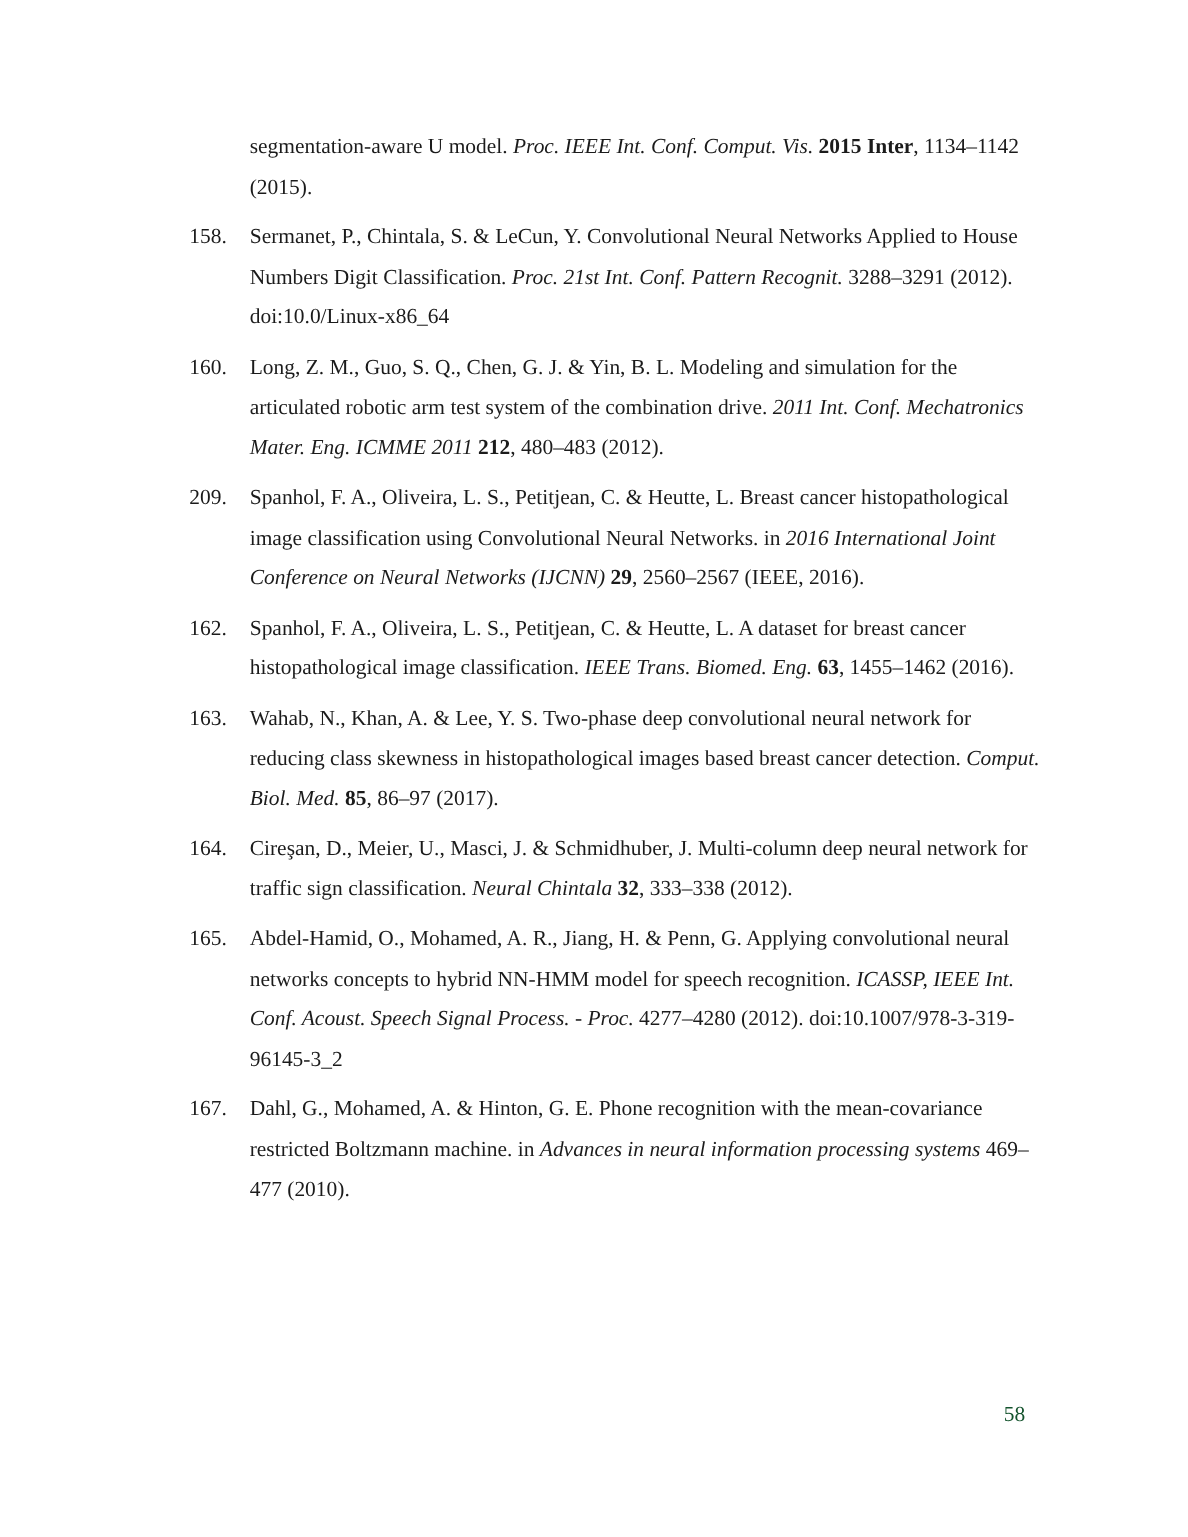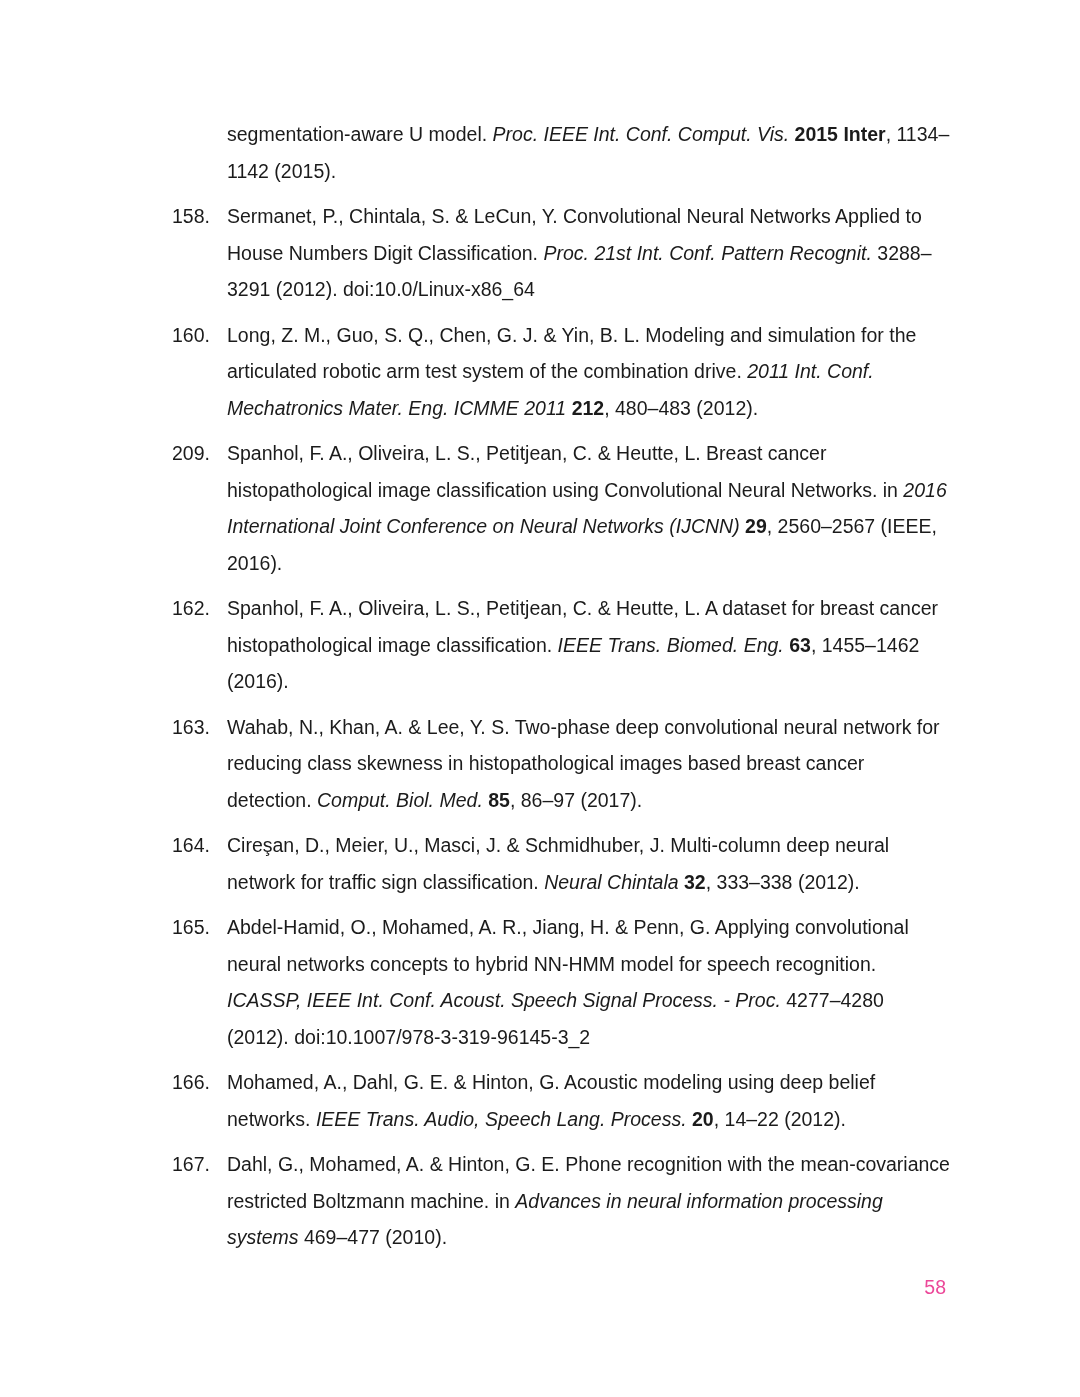--- a/index.html
+++ b/index.html
@@ -6,21 +6,21 @@
     margin: 0;
     padding: 0;
     background: #ffffff;
   }
   .page {
     position: relative;
     width: 1080px;
     height: 1397px;
     background: #ffffff;
     color: #1b1b1b;
-    font-family: Liberation Sans, sans-serif;
+    font-family: Liberation Serif, serif;
     font-size: 19.5px;
     line-height: 36.5px;
     box-sizing: border-box;
     padding: 116px 76px 0 130px;
     overflow: hidden;
   }
   .ref-list {
     width: 820px;
   }
   .ref {
@@ -34,24 +34,24 @@
     margin-left: 42px;
   }
   .ref-text {
     flex: 1 1 auto;
     text-align: left;
   }
   .ref-text .it { font-style: italic; }
   .ref-text .bd { font-weight: bold; }
   .page-number {
     position: absolute;
-    right: 134px;
+    right: 148px;
     bottom: 92px;
     font-size: 19.5px;
-    color: #ec4899;
+    color: #14532d;
   }
 </style>
 </head>
 <body>
 
 <div class="page">
   <div class="ref-list">
       <div class="ref">
         <div class="ref-num"></div>
         <div class="ref-text"><span>segmentation-aware U model. </span><span class="it">Proc. IEEE Int. Conf. Comput. Vis.</span><span> </span><span class="bd">2015 Inter</span><span>, 1134–1142 (2015).</span></div>
@@ -78,22 +78,18 @@
       </div>
       <div class="ref">
         <div class="ref-num">164.</div>
         <div class="ref-text"><span>Cireşan, D., Meier, U., Masci, J. &amp; Schmidhuber, J. Multi-column deep neural network for traffic sign classification. </span><span class="it">Neural Chintala</span><span> </span><span class="bd">32</span><span>, 333–338 (2012).</span></div>
       </div>
       <div class="ref">
         <div class="ref-num">165.</div>
         <div class="ref-text"><span>Abdel-Hamid, O., Mohamed, A. R., Jiang, H. &amp; Penn, G. Applying convolutional neural networks concepts to hybrid NN-HMM model for speech recognition. </span><span class="it">ICASSP, IEEE Int. Conf. Acoust. Speech Signal Process. - Proc.</span><span> 4277–4280 (2012). doi:10.1007/978-3-319-96145-3_2</span></div>
       </div>
       <div class="ref">
-        <div class="ref-num">166.</div>
-        <div class="ref-text"><span>Mohamed, A., Dahl, G. E. &amp; Hinton, G. Acoustic modeling using deep belief networks. </span><span class="it">IEEE Trans. Audio, Speech Lang. Process.</span><span> </span><span class="bd">20</span><span>, 14–22 (2012).</span></div>
-      </div>
-      <div class="ref">
         <div class="ref-num">167.</div>
         <div class="ref-text"><span>Dahl, G., Mohamed, A. &amp; Hinton, G. E. Phone recognition with the mean-covariance restricted Boltzmann machine. in </span><span class="it">Advances in neural information processing systems</span><span> 469–477 (2010).</span></div>
       </div>
     </div>
   <div class="page-number">58</div>
 </div>
 
 </body></html>

